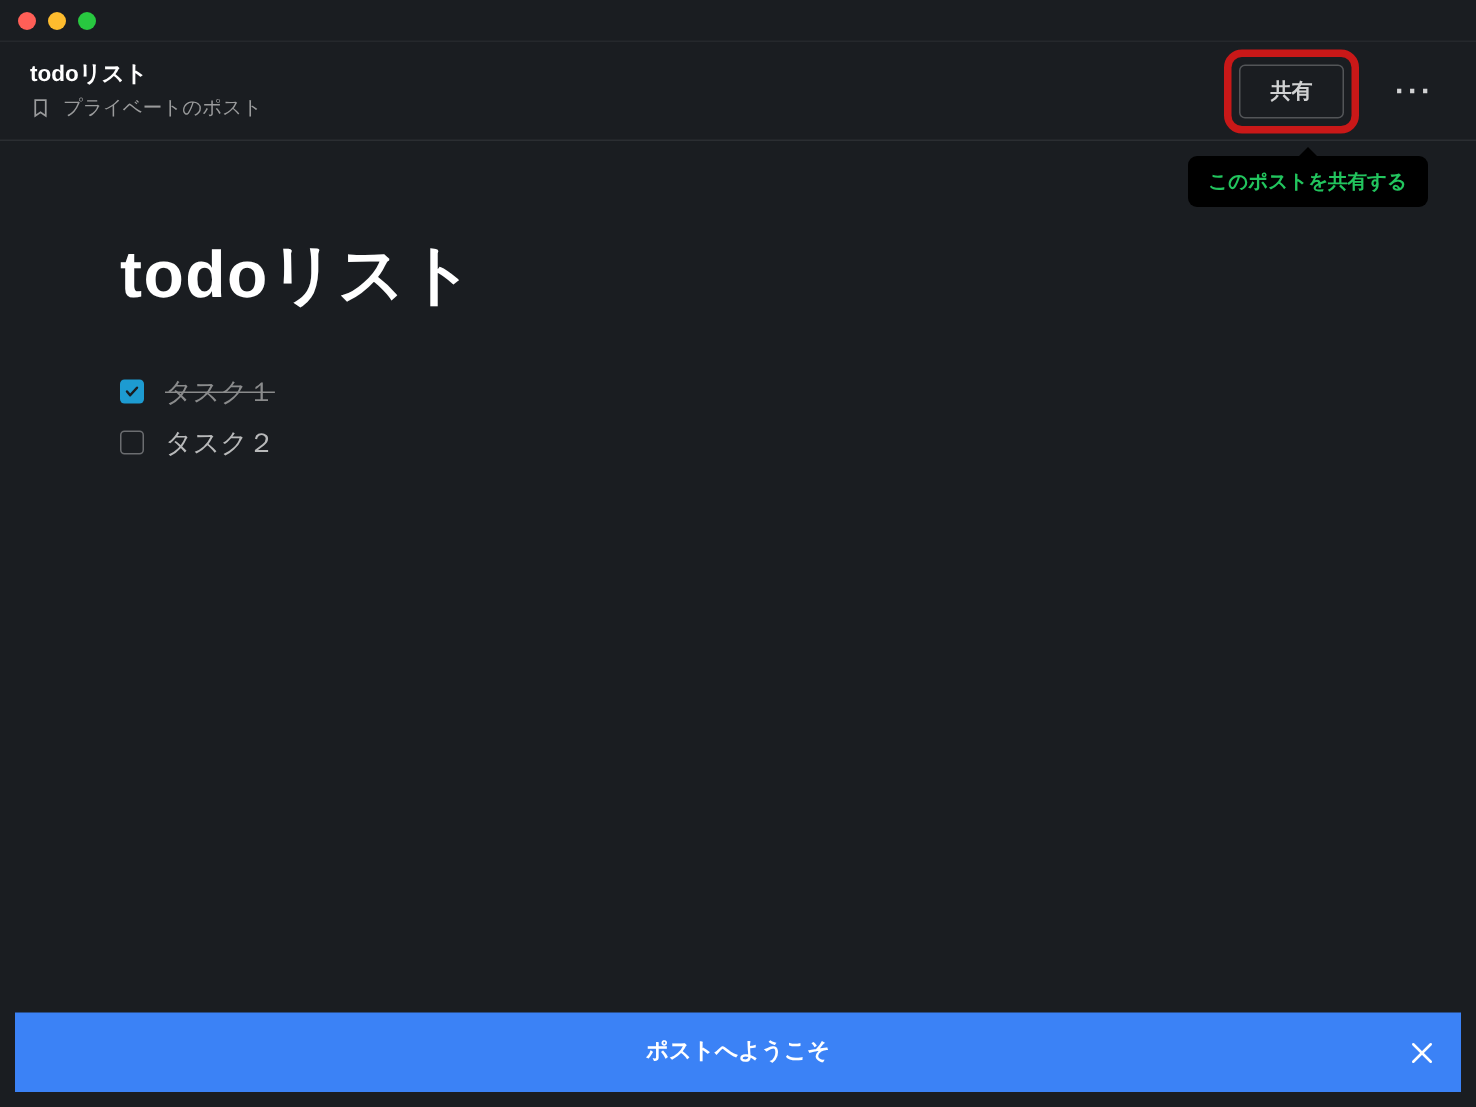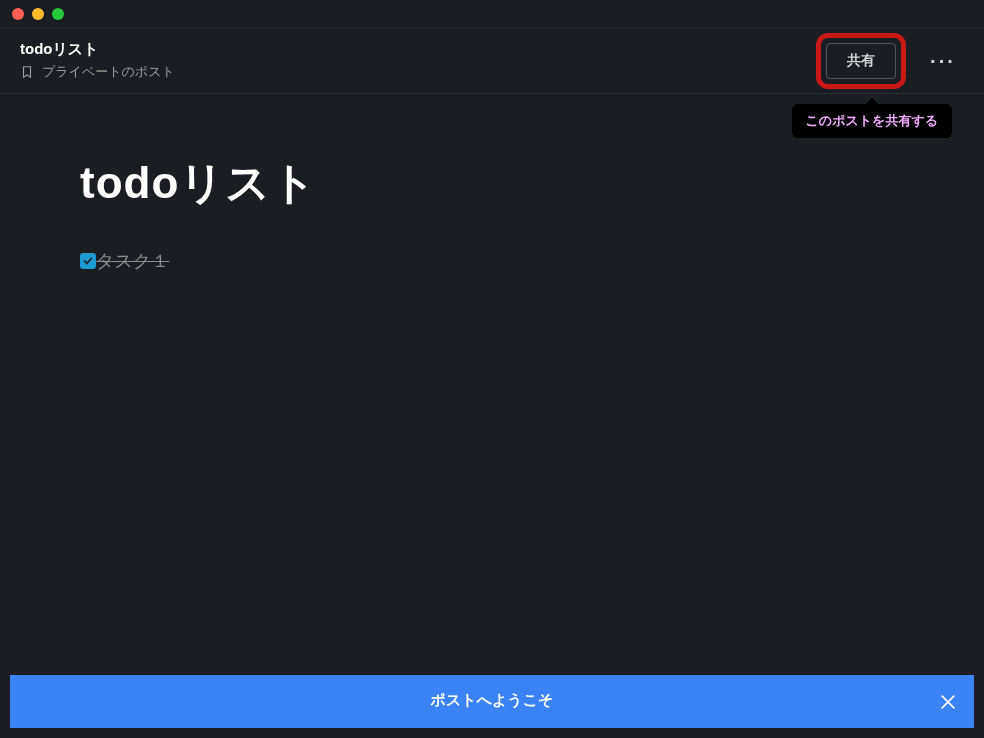--- a/index.html
+++ b/index.html
@@ -109,21 +109,21 @@
       letter-spacing: 2px;
       cursor: pointer;
       padding: 4px 8px;
       line-height: 1;
     }
     .tooltip {
       position: absolute;
       top: 104px;
       right: 32px;
       background: #000000;
-      color: #f0abfc;
+      color: #22c55e;
       font-size: 13px;
       font-weight: 600;
       padding: 8px 14px;
       border-radius: 6px;
       white-space: nowrap;
     }
     .tooltip::before {
       content: "";
       position: absolute;
       top: -6px;
@@ -142,20 +142,21 @@
       color: #ffffff;
       margin-bottom: 36px;
       letter-spacing: 1px;
     }
     .task-list {
       list-style: none;
     }
     .task-item {
       display: flex;
       align-items: center;
+      gap: 14px;
       margin-bottom: 10px;
       font-size: 18px;
     }
     .checkbox {
       width: 16px;
       height: 16px;
       border-radius: 3px;
       display: flex;
       align-items: center;
       justify-content: center;
@@ -254,20 +255,24 @@
   <h1 class="doc-title">todoリスト</h1>
   <ul class="task-list">
     <li class="task-item">
       <span class="checkbox checked">
         <svg class="check-mark" viewBox="0 0 24 24" fill="none" stroke="#1a1d21" stroke-width="4" stroke-linecap="round" stroke-linejoin="round">
           <polyline points="4 12 9 18 20 6"></polyline>
         </svg>
       </span>
       <span class="task-label done">タスク１</span>
     </li>
+    <li class="task-item">
+      <span class="checkbox unchecked"></span>
+      <span class="task-label">タスク２</span>
+    </li>
   </ul>
 </div>
 
 <div class="banner">
   <div class="banner-title">ポストへようこそ</div>
   <svg class="banner-close" viewBox="0 0 24 24" fill="none" stroke="currentColor" stroke-width="2" stroke-linecap="round">
     <line x1="5" y1="5" x2="19" y2="19"></line>
     <line x1="19" y1="5" x2="5" y2="19"></line>
   </svg>
 </div>

